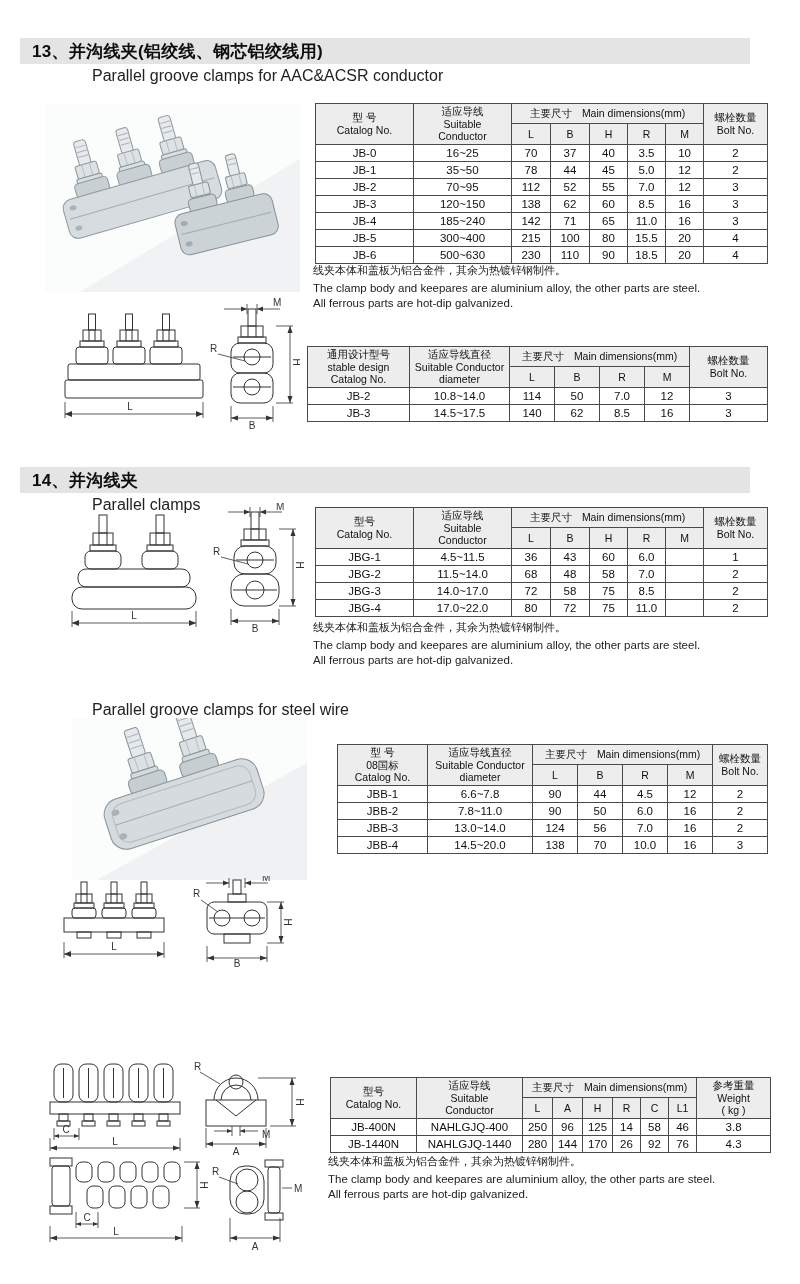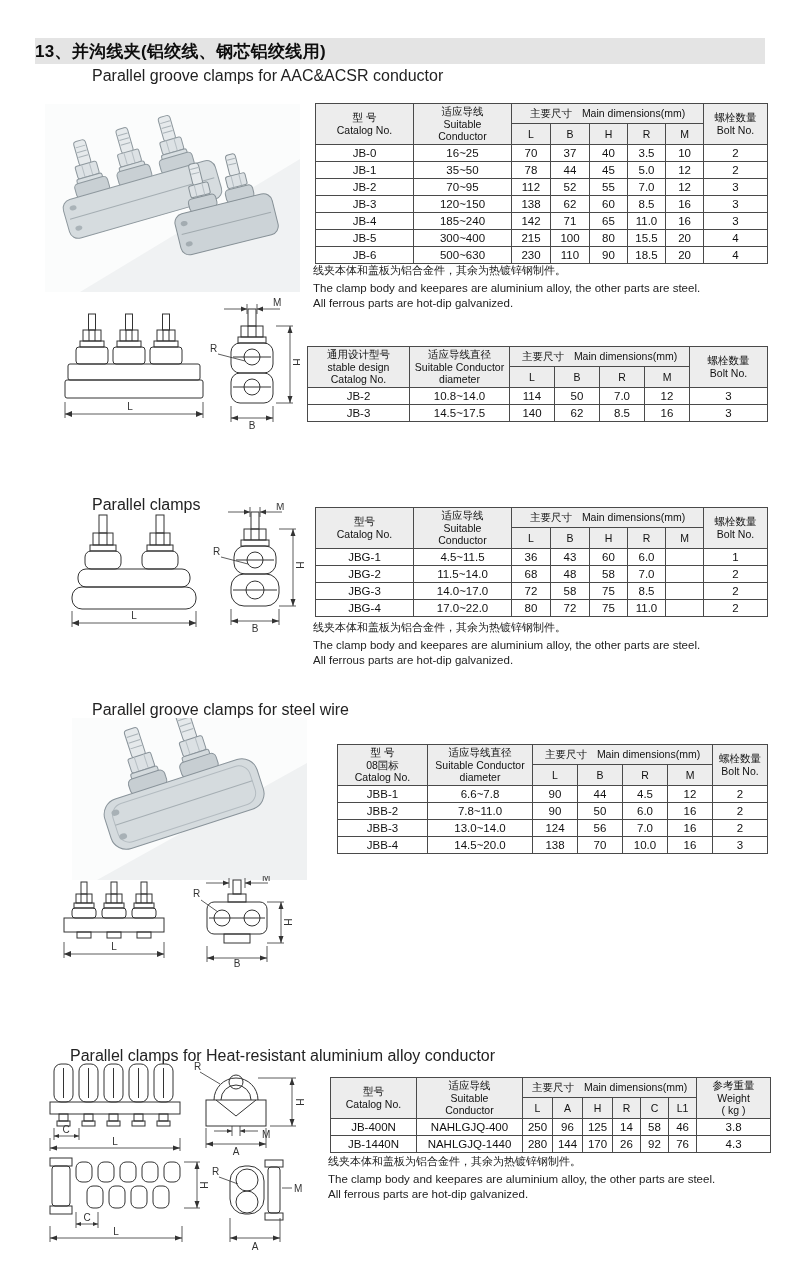--- a/index.html
+++ b/index.html
@@ -1,20 +1,20 @@
 <!DOCTYPE html>
 <html><head>
 <meta charset="utf-8">
 <style>
 *{margin:0;padding:0;box-sizing:border-box}
 html,body{background:#fff}
 body{font-family:"Liberation Sans",sans-serif;color:#111}
 #page{position:relative;width:800px;height:1284px;background:#ffffff;overflow:hidden}
 .abs{position:absolute}
-.sec-bar{position:absolute;left:35px;width:730px;height:26px;background:#e4e4e4;display:flex;align-items:center;font-weight:bold;font-size:17px;color:#0d0d0d;letter-spacing:.3px}
+.sec-bar{position:absolute;left:20px;width:730px;height:26px;background:#e4e4e4;display:flex;align-items:center;padding-left:12px;font-weight:bold;font-size:17px;color:#0d0d0d;letter-spacing:.3px}
 .sec-sub{position:absolute;font-size:16px;color:#222}
 .spec{border-collapse:collapse;table-layout:fixed;background:#fff}
 .spec th,.spec td{border:1px solid #4a4a4a;text-align:center;vertical-align:middle;padding:1px 2px;overflow:hidden}
 .spec thead th{background:#ededed;font-weight:normal;font-size:10.5px;line-height:1.2;color:#111}
 .spec tbody td{font-size:11.5px;height:17px;color:#111}
 .gap{margin-left:10px}
 .note{position:absolute;font-size:11px;color:#222;line-height:1.3}
 .note .zh{margin-bottom:4px}
 .note .en{font-size:11.5px}
 svg{display:block}
@@ -342,20 +342,23 @@
           <td>14.5~17.5</td>
           <td>140</td>
           <td>62</td>
           <td>8.5</td>
           <td>16</td>
           <td>3</td>
         </tr>
       </tbody>
   </table>
 
+  <div class="sec-bar" style="top:467px">
+    <span>14、并沟线夹</span>
+  </div>
   <div class="sec-sub" style="left:92px;top:496px">Parallel clamps</div>
 
   <svg class="abs" style="left:48px;top:503px" width="258" height="130" viewBox="0 0 258 130">
     <g class="lines">
       <g>
           <rect x="51" y="12" width="8" height="18"></rect>
           <rect x="45" y="30" width="20" height="12"></rect>
           <line x1="51" y1="30" x2="51" y2="42"></line>
           <line x1="59" y1="30" x2="59" y2="42"></line>
           <rect x="42" y="42" width="26" height="6"></rect>
@@ -681,21 +684,20 @@
         <line x1="157" y1="42" x2="213" y2="42"></line>
       <rect x="172" y="58" width="26" height="9"></rect>
     </g>
     <text x="62" y="74" text-anchor="middle">L</text>
     <text x="210" y="5">M</text>
     <text x="141" y="21">R</text>
     <text x="236" y="50" transform="rotate(90 236 46)" text-anchor="middle">H</text>
     <text x="185" y="91" text-anchor="middle">B</text>
   </svg>
 
-  <div class="sec-sub" style="left:70px;top:1047px">Parallel clamps for Heat-resistant aluminium alloy conductor</div>
 
   <svg class="abs" style="left:42px;top:1058px" width="268" height="196" viewBox="0 0 268 196">
 
     <g>
       <g class="lines">
         <rect x="12" y="6" width="19" height="38" rx="7"></rect>
           <line x1="21.5" y1="10" x2="21.5" y2="40"></line>
         <rect x="37" y="6" width="19" height="38" rx="7"></rect>
           <line x1="46.5" y1="10" x2="46.5" y2="40"></line>
         <rect x="62" y="6" width="19" height="38" rx="7"></rect>

